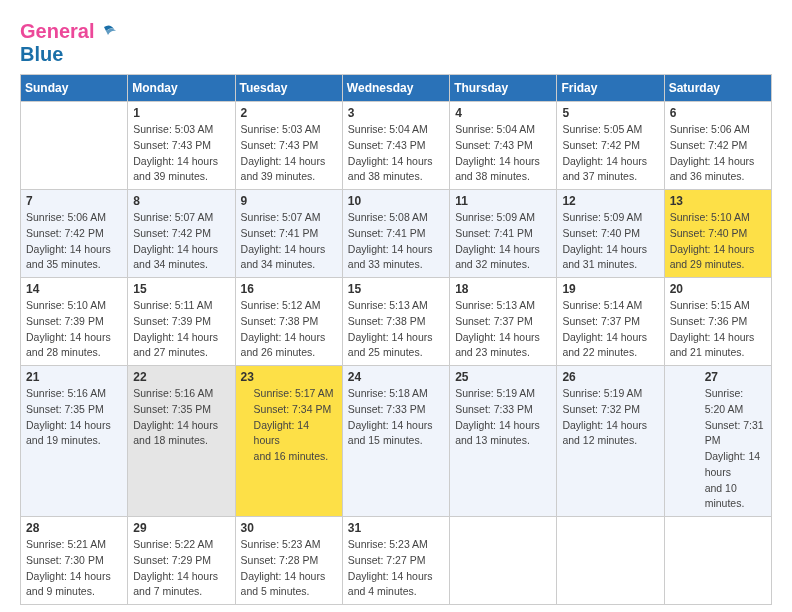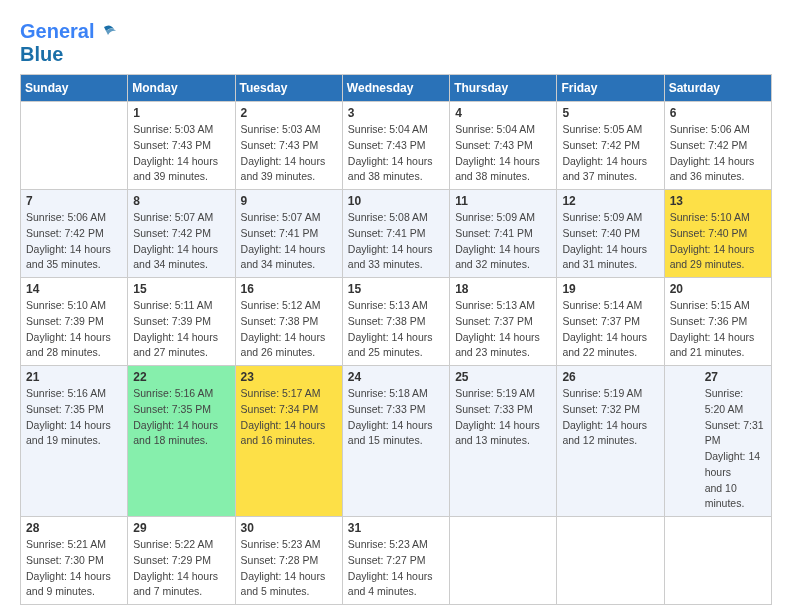--- a/index.html
+++ b/index.html
@@ -79,21 +79,21 @@
     .empty-cell {
       background: #fff !important;
     }
   </style>
 </head>
 <body>
 
 <div class="header">
   <div class="logo">
     <div class="logo-line">
-      <span style="font-size:20px;font-weight:bold;color:#3b82f6;">General</span>
+      <span style="font-size:20px;font-weight:bold;color:#ec4899;">General</span>
       <svg width="22" height="22" viewBox="0 0 22 22" style="margin-left:2px;">
         <path d="M8 6 Q14 2 18 8 Q14 6 10 10 Z" fill="#1a6fa8"></path>
         <path d="M10 10 Q16 5 20 10 Q15 9 12 14 Z" fill="#1a6fa8" opacity="0.7"></path>
       </svg>
     </div>
     <div class="logo-line">
       <span style="font-size:20px;font-weight:bold;color:#1a6fa8;">Blue</span>
     </div>
   </div>
   <div class="title-section">
@@ -263,30 +263,30 @@
         </td>
       </tr>
       <tr>
         <td style="background-color: rgb(240, 244, 251);">
           <span class="day-number">21</span>
           <div class="day-info" style="white-space: pre-line;">Sunrise: 5:16 AM
 Sunset: 7:35 PM
 Daylight: 14 hours
 and 19 minutes.</div>
         </td>
-        <td style="background-color: #86efac;">
+        <td style="background-color: #e5e5e5;">
           <span class="day-number">22</span>
           <div class="day-info" style="white-space: pre-line;">Sunrise: 5:16 AM
 Sunset: 7:35 PM
 Daylight: 14 hours
 and 18 minutes.</div>
         </td>
         <td style="background-color: #fde047;">
           <span class="day-number">23</span>
-          <div class="day-info" style="white-space: pre-line;">Sunrise: 5:17 AM
+          <div class="day-info" style="white-space: pre-line; margin-left: 13px;">Sunrise: 5:17 AM
 Sunset: 7:34 PM
 Daylight: 14 hours
 and 16 minutes.</div>
         </td>
         <td style="background-color: rgb(240, 244, 251);">
           <span class="day-number">24</span>
           <div class="day-info" style="white-space: pre-line;">Sunrise: 5:18 AM
 Sunset: 7:33 PM
 Daylight: 14 hours
 and 15 minutes.</div>

